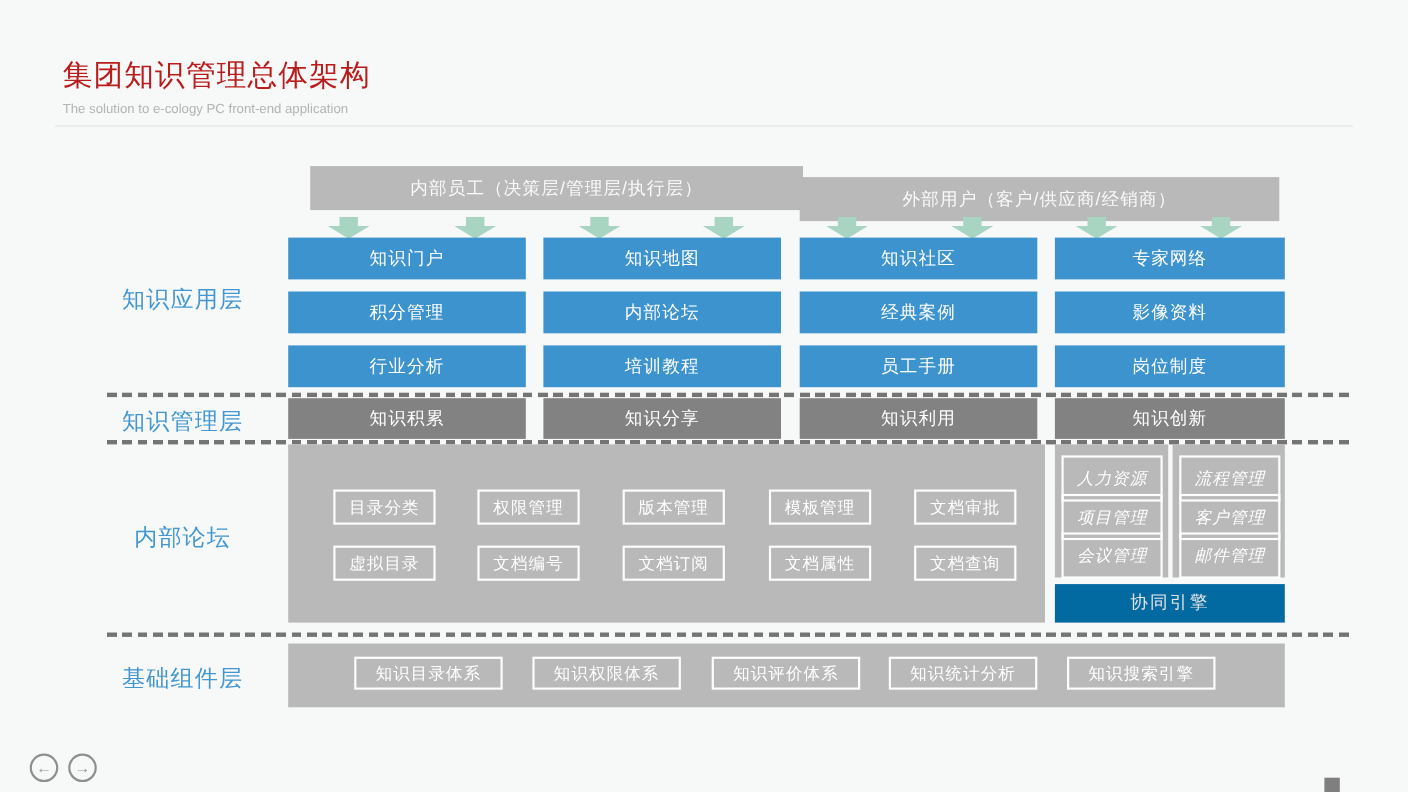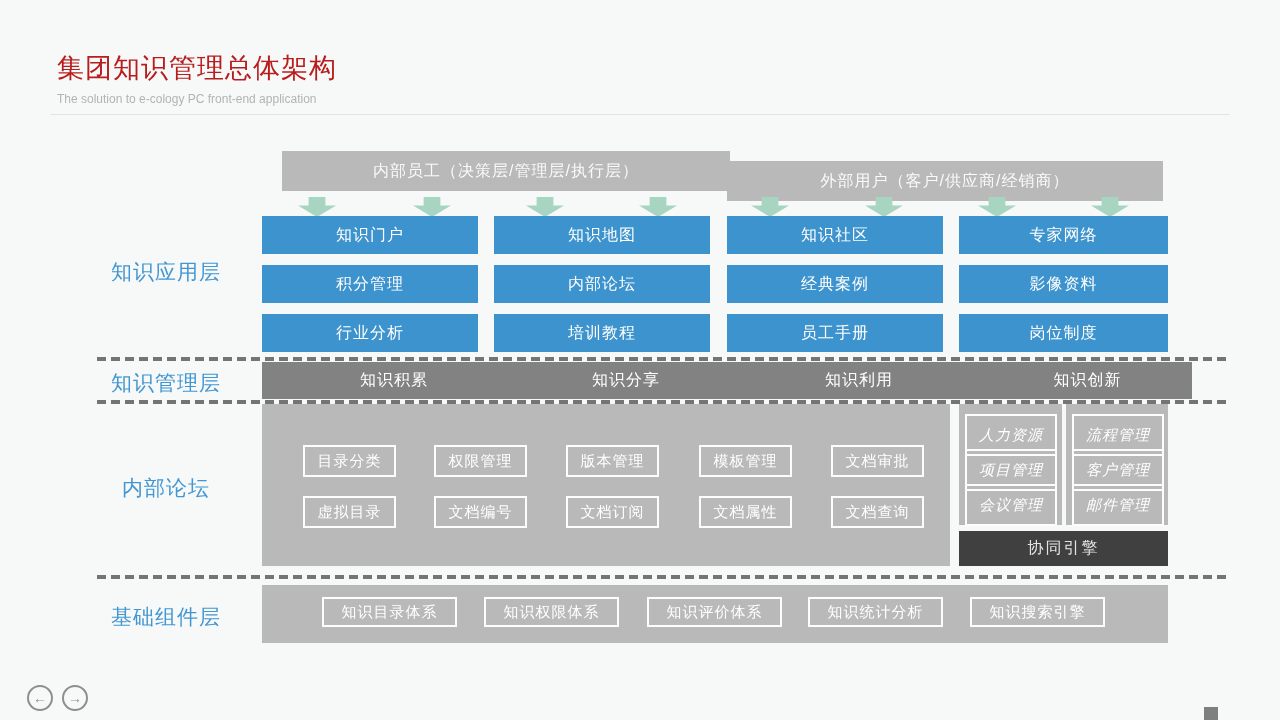--- a/index.html
+++ b/index.html
@@ -55,36 +55,36 @@
   
   .app-box{
     position:absolute;height:38px;
     background:#3d93cd;color:#ffffff;font-size:16px;letter-spacing:1px;
     display:flex;align-items:center;justify-content:center;
   }
   .cx0{left:262px;width:216px}.cx1{left:494px;width:216px}
   .cx2{left:727px;width:216px}.cx3{left:959px;width:209px}
   .ry0{top:216px}.ry1{top:265px}.ry2{top:314px}
   
-  .mg{top:362px;height:37px;background:#828282;padding-left:24px;}
+  .mg{top:362px;height:37px;background:#828282;}
   
   .dash{
     position:absolute;left:97px;width:1131px;height:4px;
     background:repeating-linear-gradient(90deg,#747474 0 9px,transparent 9px 14px);
   }
   .d0{top:357px}.d1{top:400px}.d2{top:575px}
   
   .panel{position:absolute;background:#b9b9b9;}
   .panel-mod{left:262px;top:404px;width:688px;height:162px;}
   .panel-sideA{left:959px;top:404px;width:103px;height:121px;}
   .panel-sideB{left:1066px;top:404px;width:102px;height:121px;}
   .panel-found{left:262px;top:585px;width:906px;height:58px;}
   .engine{
     position:absolute;left:959px;top:531px;width:209px;height:35px;
-    background:#404040;color:#e3e3e3;font-size:16px;letter-spacing:2px;
+    background:#0369a1;color:#e3e3e3;font-size:16px;letter-spacing:2px;
     display:flex;align-items:center;justify-content:center;
   }
   
   .wbox{
     position:absolute;box-sizing:border-box;
     border:2px solid #fdfdfd;color:#ffffff;
     display:flex;align-items:center;justify-content:center;
     font-size:15px;letter-spacing:1px;background:transparent;
   }
   .mod{width:93px;height:32px;}

